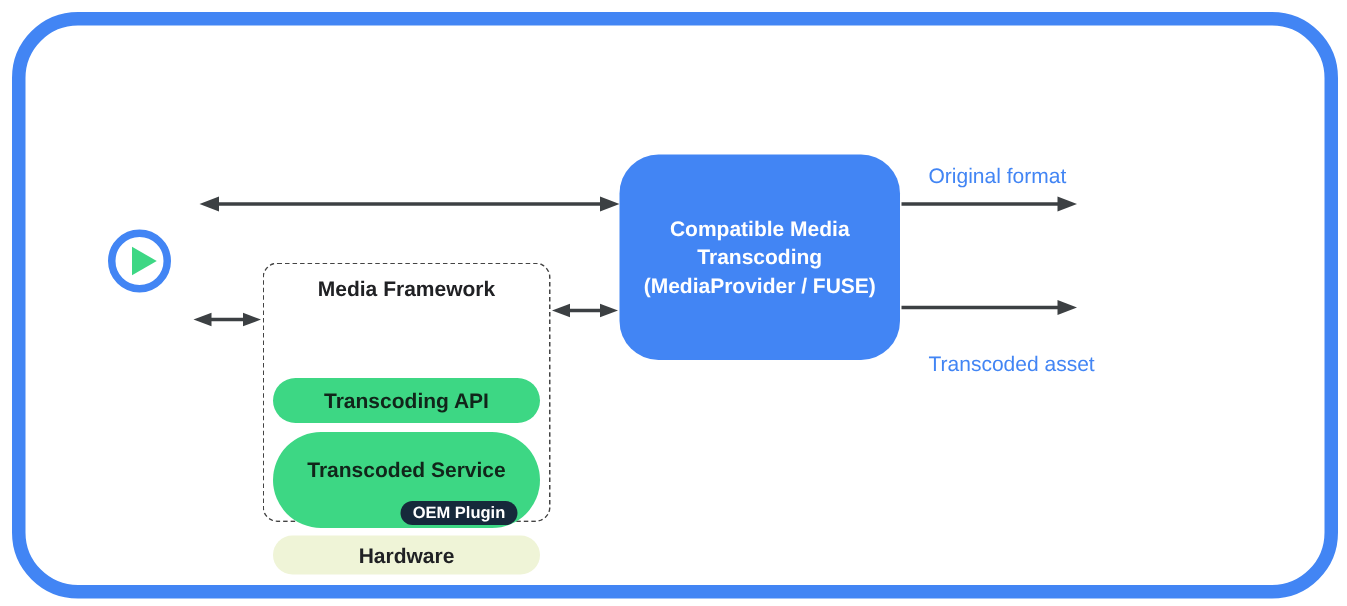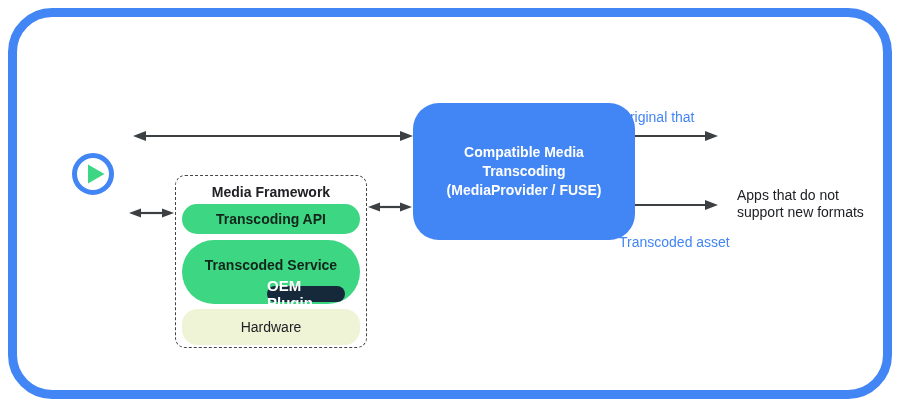--- a/index.html
+++ b/index.html
@@ -33,29 +33,29 @@
   .framework{
     position:absolute;left:175px;top:175px;width:192px;height:173px;
     border:1.6px dashed #444;border-radius:10px;box-sizing:border-box;
   }
   .fw-title{
     position:absolute;left:0;right:0;top:8px;text-align:center;
     font-size:14px;color:var(--ink);font-weight:bold;
   }
   .pill{
     position:absolute;display:flex;align-items:center;justify-content:center;
-    font-size:14px;font-weight:bold;color:#132A13;
+    font-size:14px;font-weight:bold;color:#132A13;margin-top:48px;
   }
   .pill.api{left:6px;top:28px;width:178px;height:30px;border-radius:15.5px;background:var(--green);color:#11251a;}
   .pill.service{left:6px;top:64px;width:178px;height:64px;border-radius:32px;background:var(--green);color:#11251a;padding-bottom:14px;box-sizing:border-box;}
-  .pill.oem{left:91px;top:110px;width:78px;height:16px;border-radius:10px;background:var(--navy);color:#fff;font-size:15px;}
-  .pill.hardware{left:6px;top:133px;width:178px;height:36px;border-radius:15.5px;background:var(--cream);font-weight:normal;color:var(--ink);text-align:right;}
+  .pill.oem{left:91px;top:110px;width:78px;height:16px;border-radius:10px;background:var(--navy);color:#fff;font-size:11px;}
+  .pill.hardware{left:6px;top:133px;width:178px;height:26px;border-radius:15.5px;background:var(--cream);font-weight:bold;color:var(--ink);text-align:right;}
 
   .bluebox{
-    position:absolute;left:413px;top:103px;width:222px;height:137px;border-radius:26px;
+    position:absolute;left:413px;top:103px;width:187px;height:137px;border-radius:26px;
     background:var(--blue);display:flex;align-items:center;justify-content:center;
     color:#fff;font-weight:bold;font-size:14px;line-height:19px;text-align:center;white-space:pre-line;
   }
 
   .asset-label{position:absolute;font-size:14px;color:var(--blue);white-space:nowrap;}
   .asset-label.original{left:619px;top:109px;}
   .asset-label.transcoded{left:619px;top:214px;margin-top:20px;}
 
   .apps{position:absolute;left:737px;font-size:14px;line-height:17px;white-space:pre-line;color:var(--ink);}
   .apps.top{top:118px;}
@@ -107,19 +107,17 @@
     <div class="pill api">Transcoding API</div>
     <div class="pill service">Transcoded Service</div>
     <div class="pill oem">OEM Plugin</div>
     <div class="pill hardware">Hardware</div>
   </div>
 
   <div class="bluebox">Compatible Media
 Transcoding
 (MediaProvider / FUSE)</div>
 
-  <div class="asset-label original">Original that</div>
+  <div class="asset-label original">Original format</div>
   <div class="asset-label transcoded">Transcoded asset</div>
 
-  <div class="apps bottom">Apps that do not
-support new formats</div>
 
 </div>
 
 </body></html>

